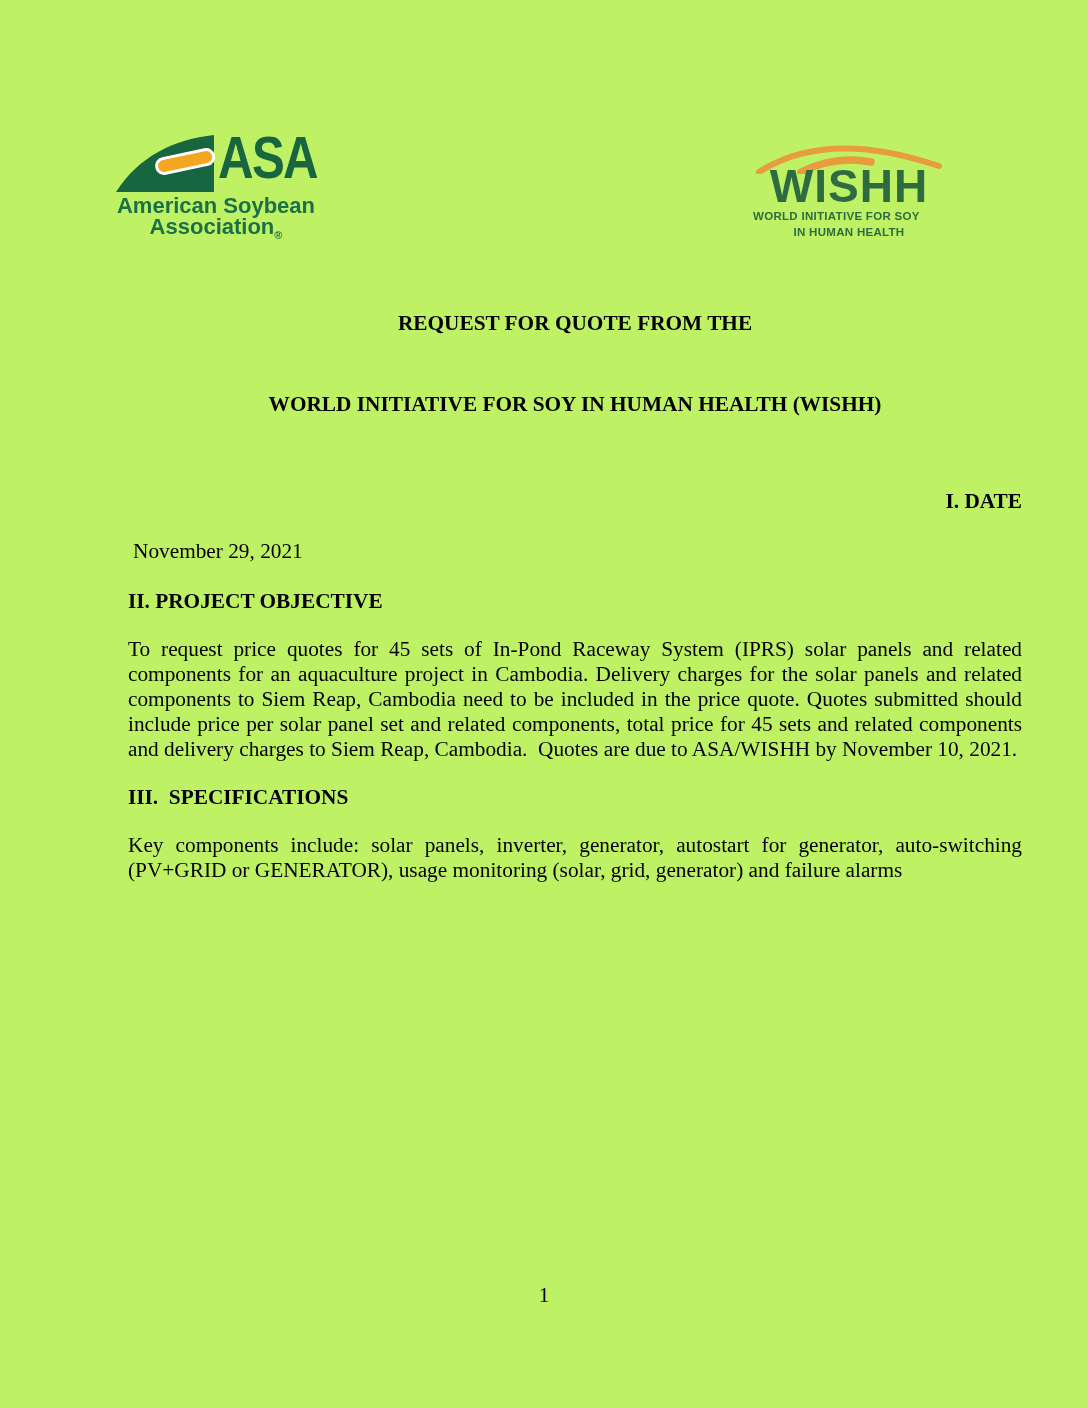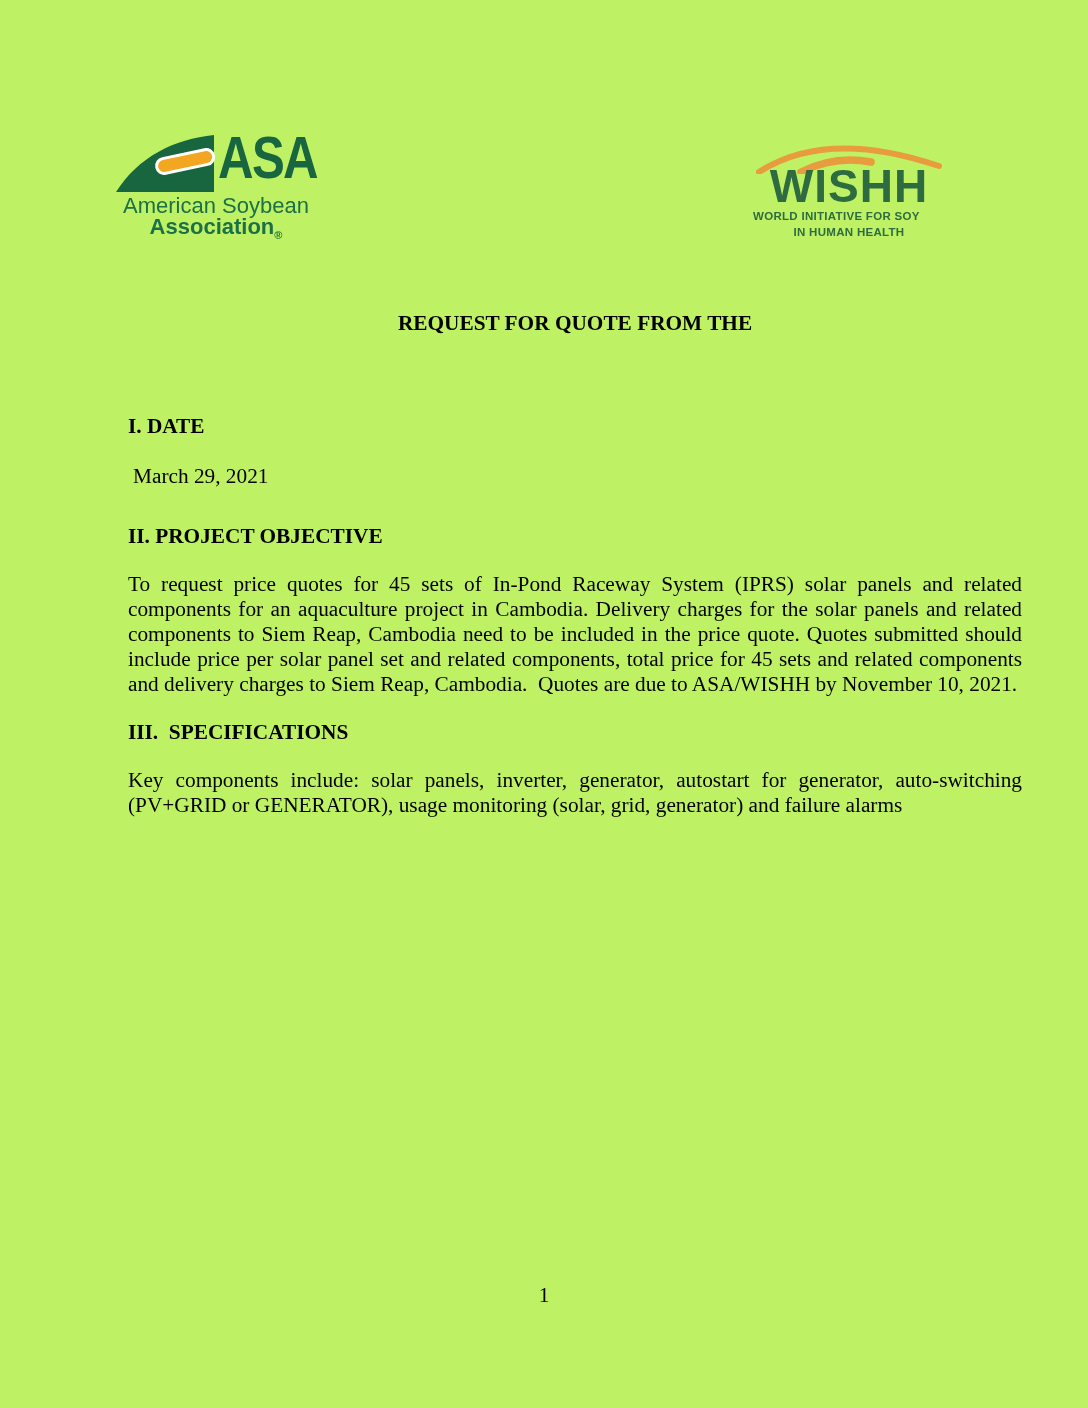--- a/index.html
+++ b/index.html
@@ -29,21 +29,21 @@
     line-height: 66px;
     color: #17663F;
     letter-spacing: -2px;
     transform: scaleX(0.82);
     transform-origin: left top;
   }
   .asa-line1 {
     position: absolute; left: 0; top: 60px; width: 200px;
     text-align: center;
     font-family: "Liberation Sans", sans-serif;
-    font-weight: 400;
+    font-weight: 700;
     font-size: 22px;
     color: #1C7048;
   }
   .asa-line2 {
     position: absolute; left: 0; top: 81px; width: 200px;
     text-align: center;
     font-family: "Liberation Sans", sans-serif;
     font-weight: 600;
     font-size: 22px;
     color: #1C7048;
@@ -96,23 +96,23 @@
     text-align: center;
     font-weight: bold;
     font-size: 21.3px;
     line-height: 27px;
     white-space: pre-wrap;
   }
   .section-heading {
     font-weight: bold;
     white-space: pre-wrap;
   }
-  .h-date   { margin-top: 23px; }
+  .h-date   { margin-top: 17px; text-align: right; }
   .p-date   { margin-top: 25px; padding-left: 5px; }
-  .h-obj    { margin-top: 35px; }
+  .h-obj    { margin-top: 25px; }
   .p-obj    { margin-top: 23px; text-align: justify; white-space: pre-wrap; }
   .h-spec   { margin-top: 23px; }
   .p-spec1  { margin-top: 24px; }
   .p-spec2  { margin-top: 23px; text-align: justify; white-space: pre-wrap; }
 
   .page-footer {
     position: absolute;
     left: 0; top: 1283px; width: 100%;
     text-align: center;
     font-size: 21.3px;
@@ -142,24 +142,25 @@
     </svg>
     <div class="wishh-acronym">WISHH</div>
     <div class="wishh-line1">WORLD INITIATIVE FOR SOY</div>
     <div class="wishh-line2">IN HUMAN HEALTH</div>
   </div>
 
   <div class="content">
 
     <div class="doc-title">
       <div>REQUEST FOR QUOTE FROM THE</div>
+      <div>WORLD INITIATIVE FOR SOY IN HUMAN HEALTH (WISHH)</div>
     </div>
 
     <div class="section-heading h-date">I. DATE</div>
-    <div class="p-date">March 29, 2021</div>
+    <div class="p-date">November 29, 2021</div>
 
     <div class="section-heading h-obj">II. PROJECT OBJECTIVE</div>
     <div class="p-obj">To request price quotes for 45 sets of In-Pond Raceway System (IPRS) solar panels and related components for an aquaculture project in Cambodia. Delivery charges for the solar panels and related components to Siem Reap, Cambodia need to be included in the price quote. Quotes submitted should include price per solar panel set and related components, total price for 45 sets and related components and delivery charges to Siem Reap, Cambodia.  Quotes are due to ASA/WISHH by November 10, 2021.</div>
 
     <div class="section-heading h-spec">III.  SPECIFICATIONS</div>
     <div class="p-spec2">Key components include: solar panels, inverter, generator, autostart for generator, auto-switching (PV+GRID or GENERATOR), usage monitoring (solar, grid, generator) and failure alarms</div>
 
   </div>
 
   <div class="page-footer">1</div>

